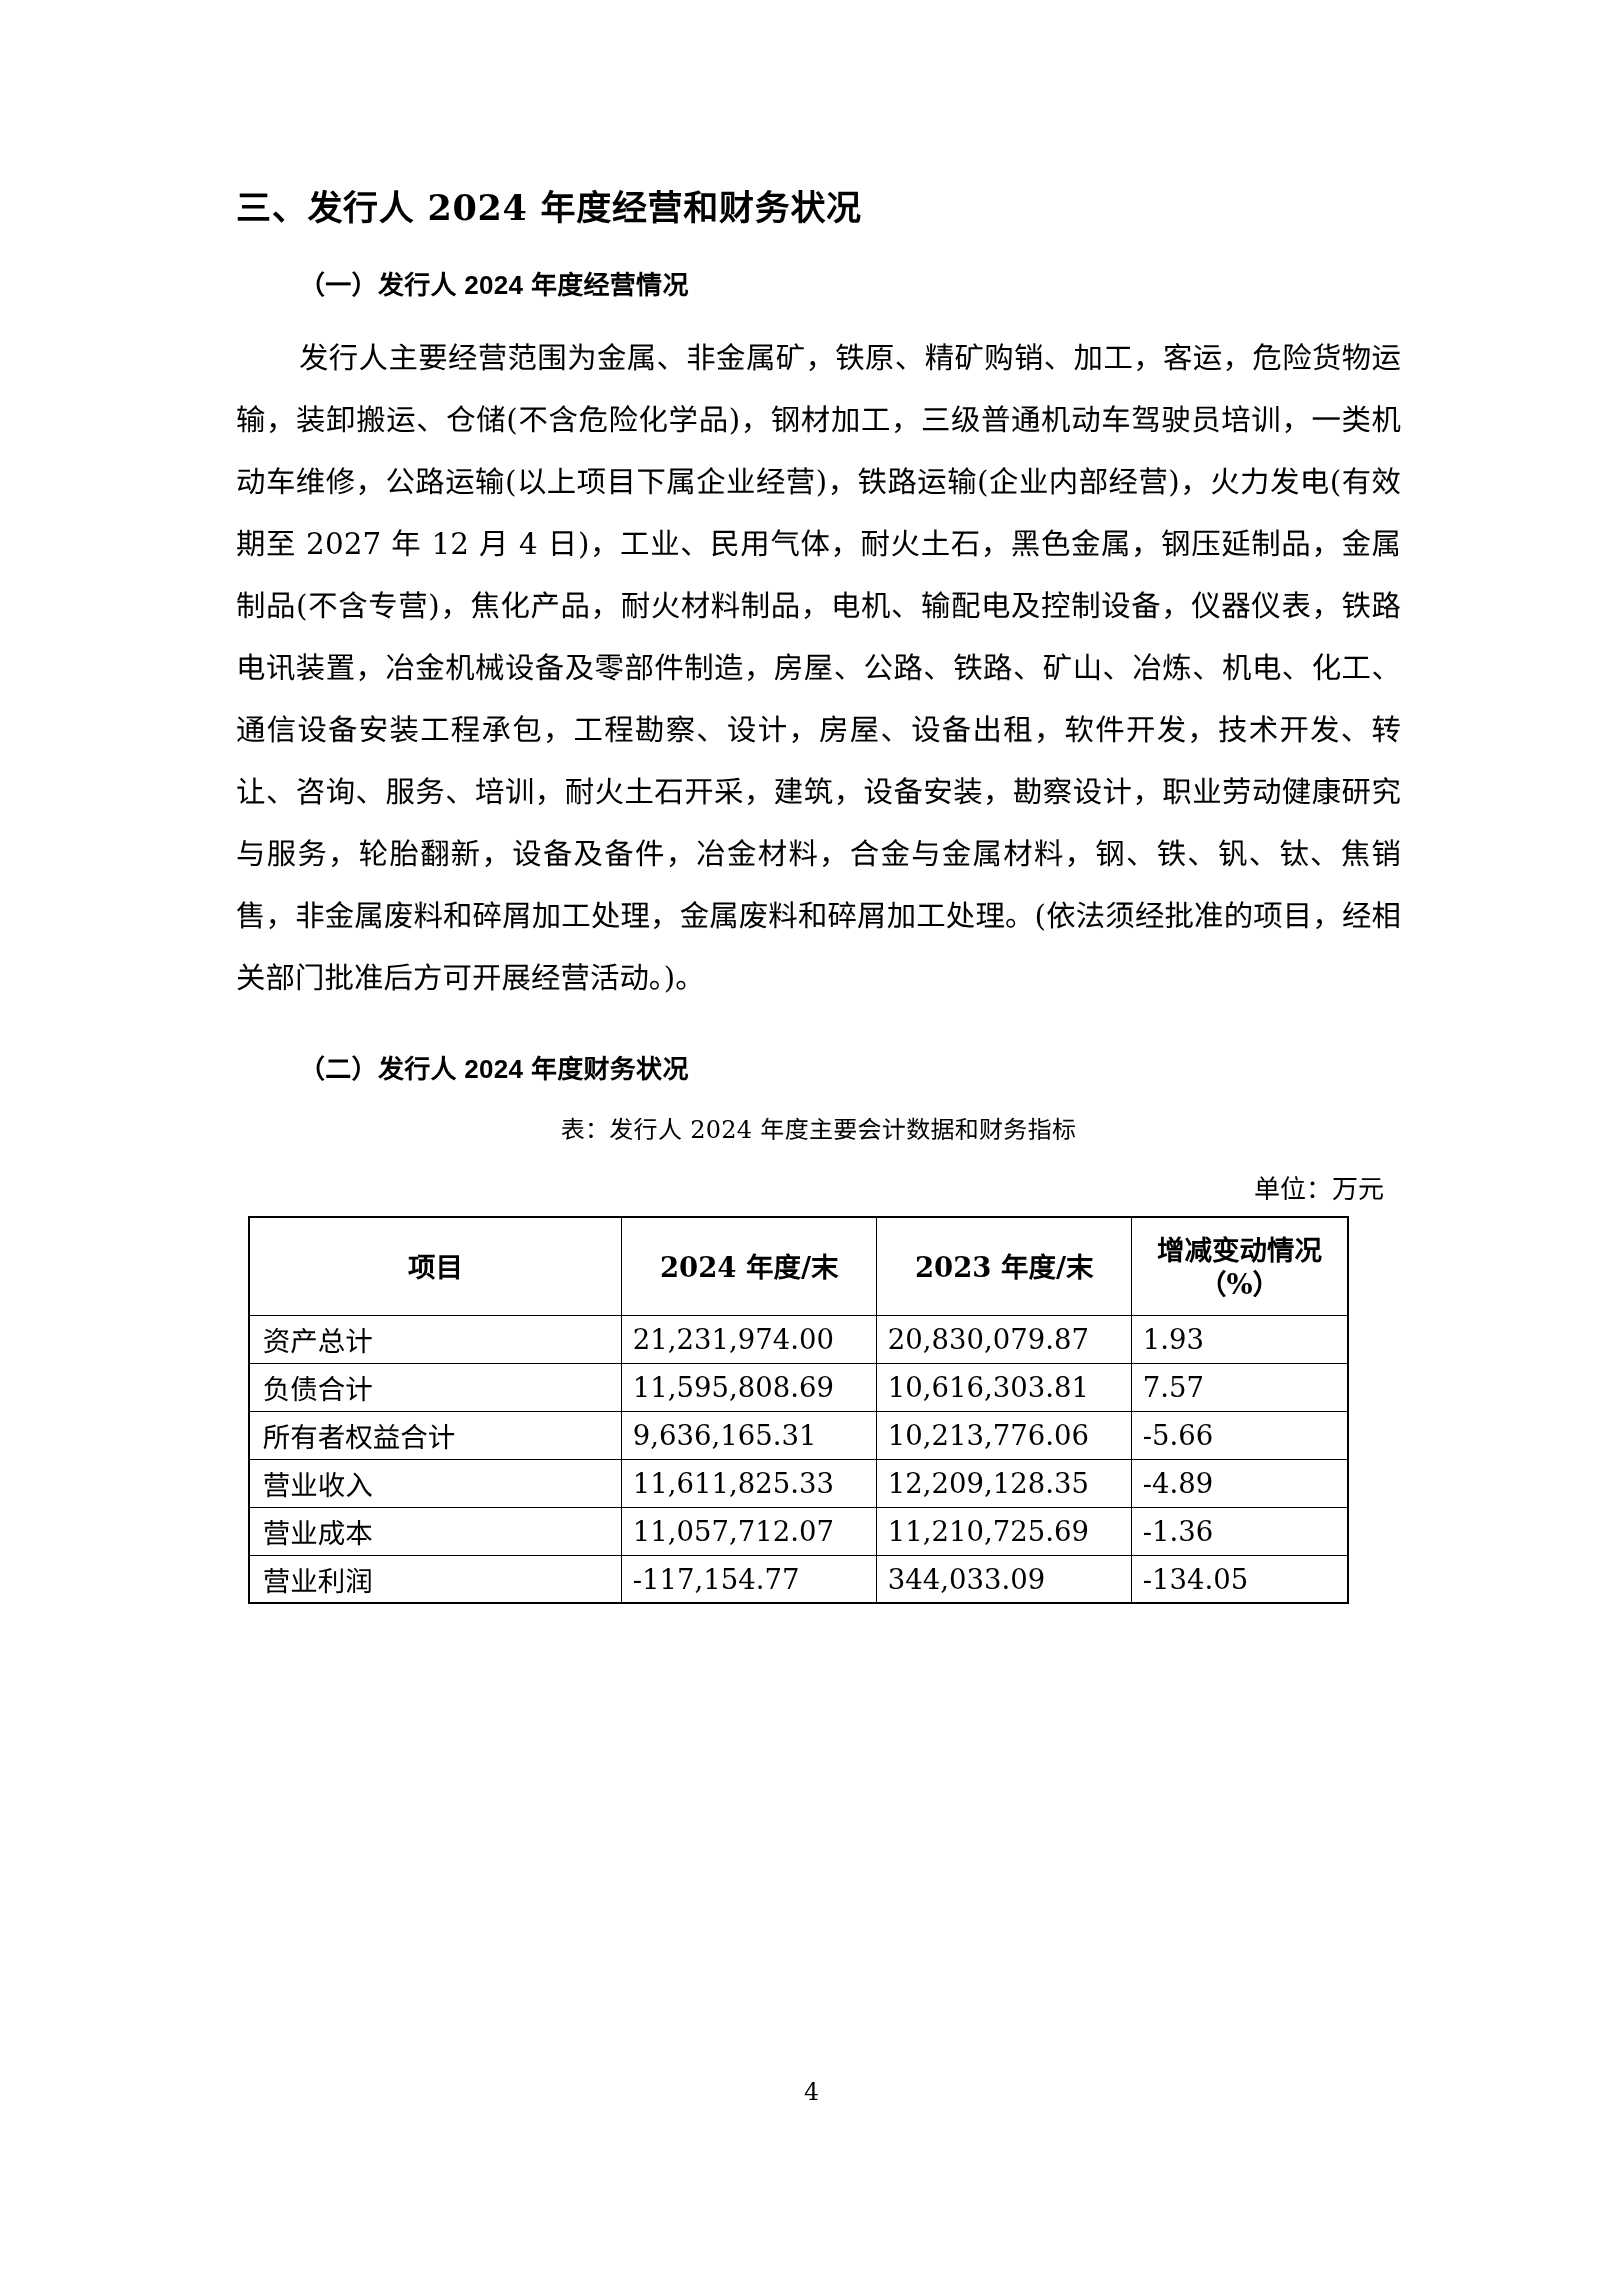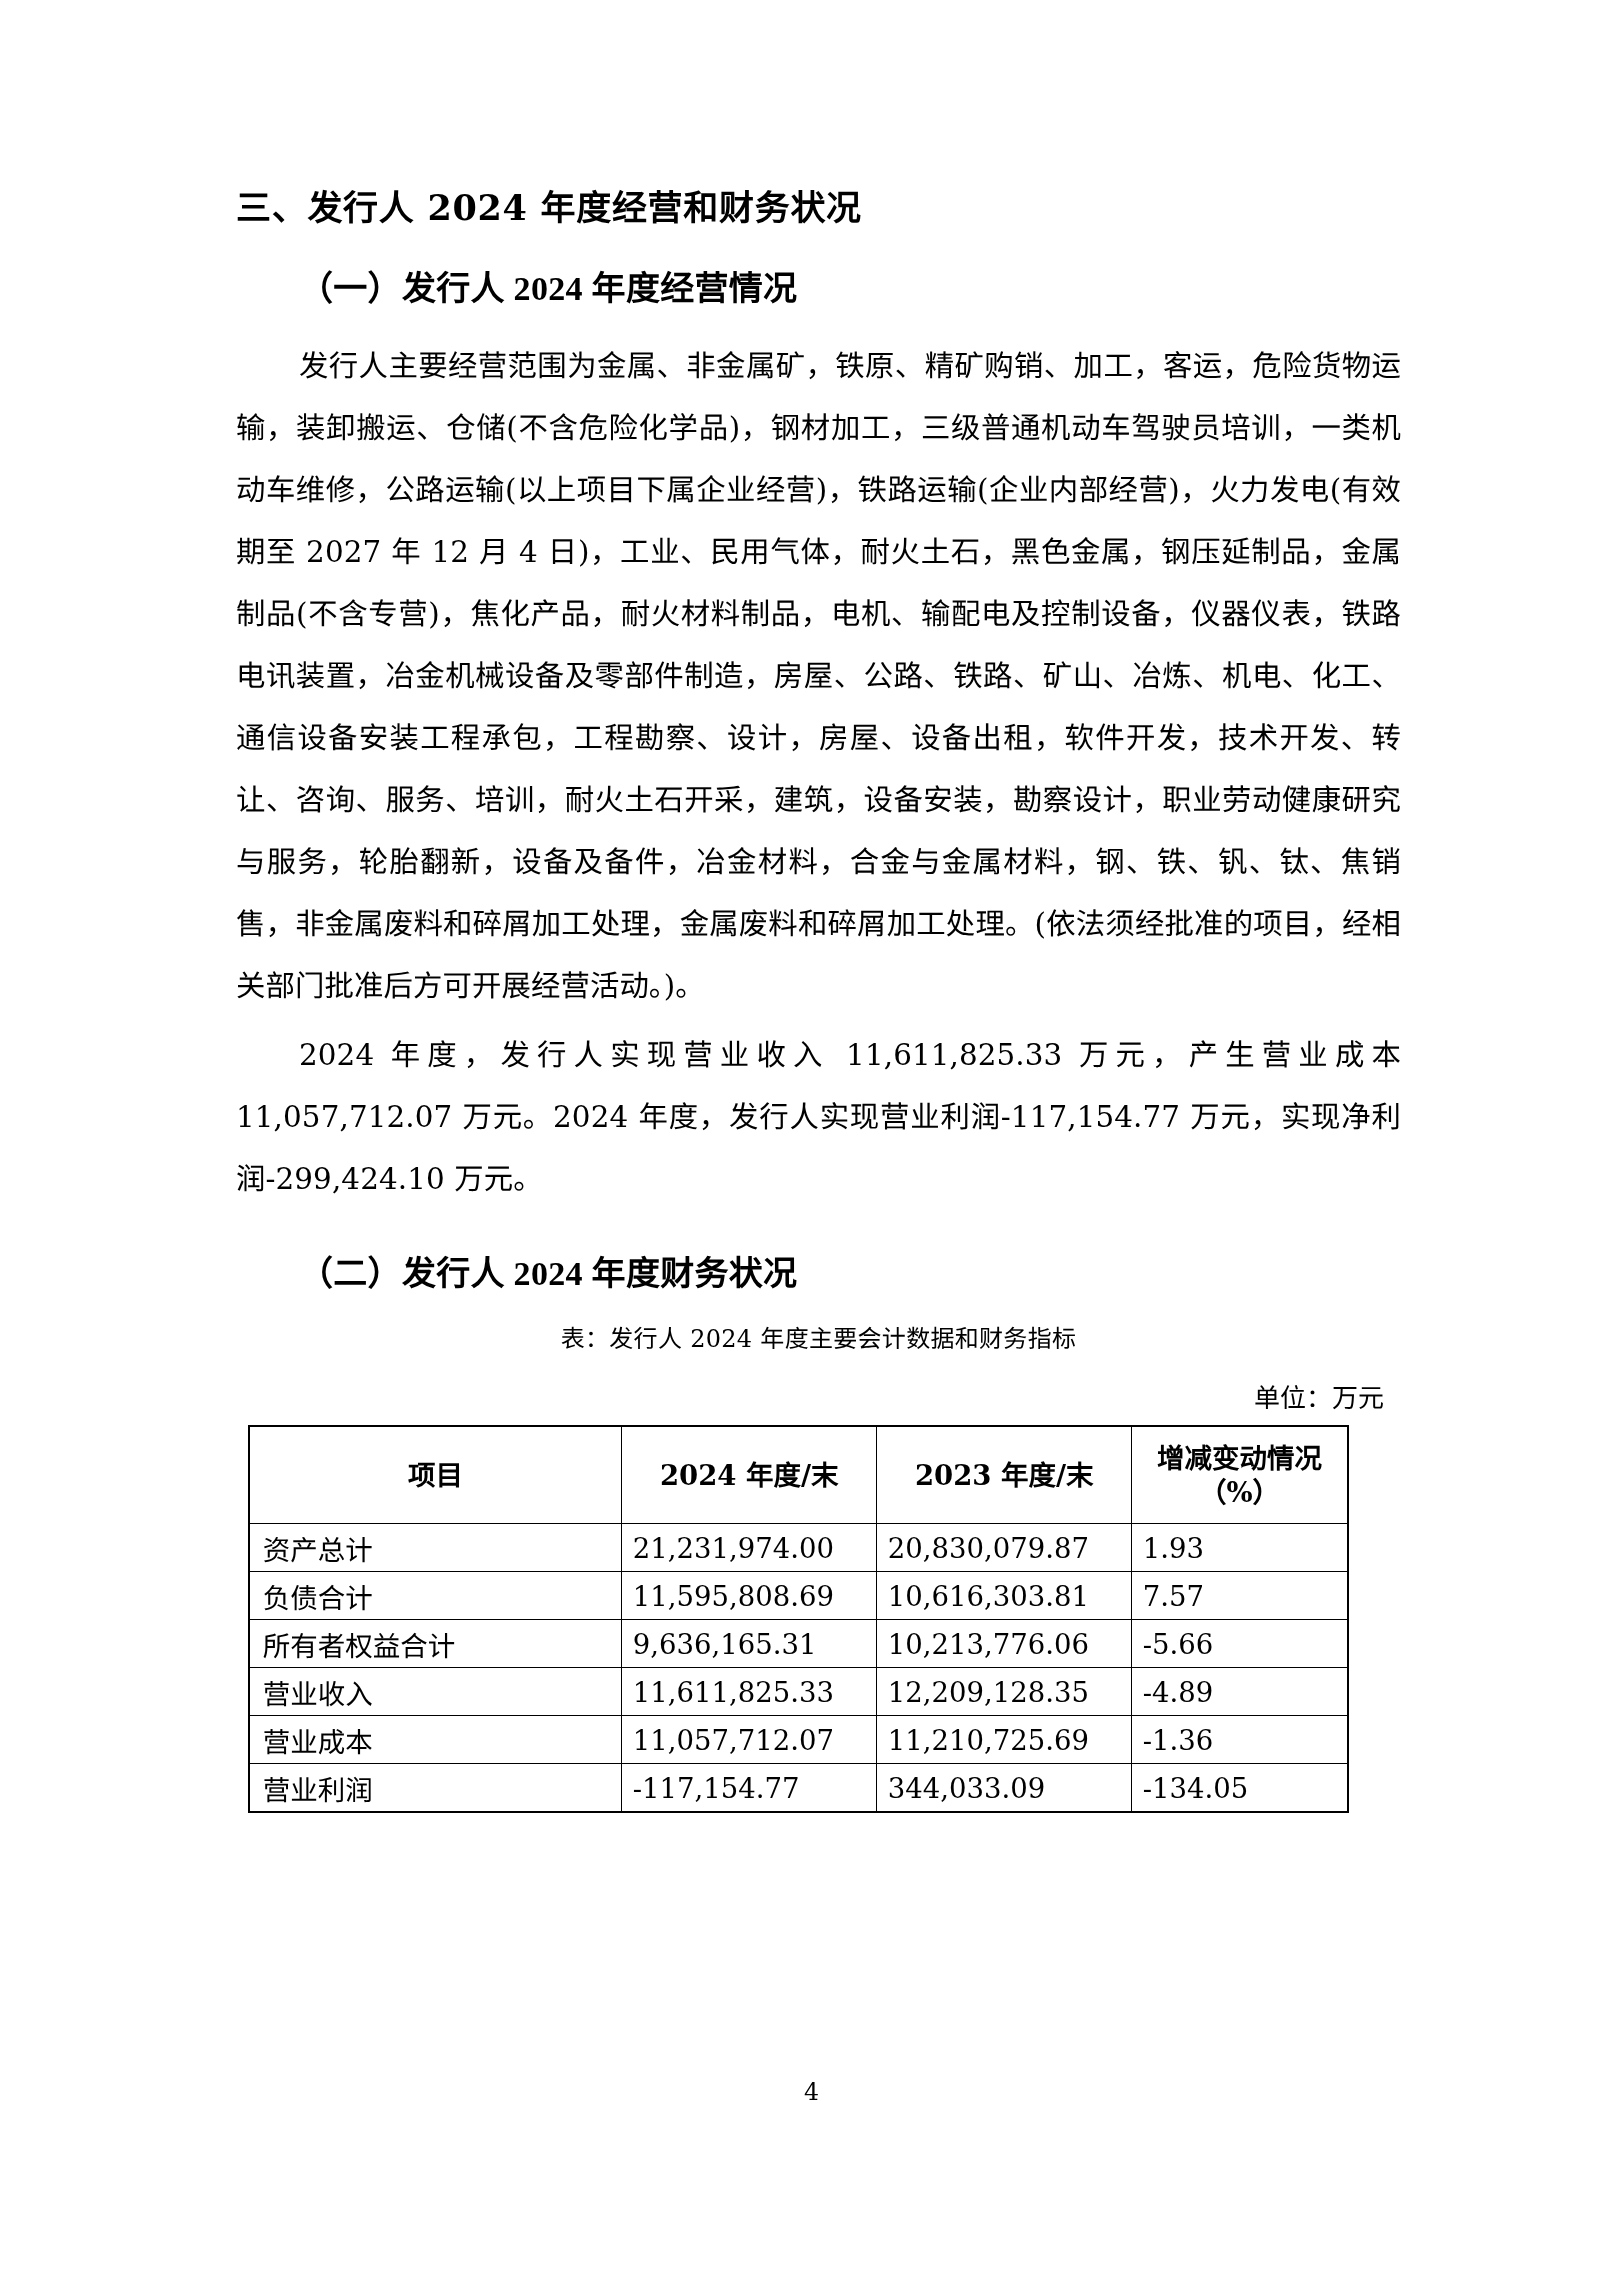--- a/index.html
+++ b/index.html
@@ -30,23 +30,23 @@
     font-family: "DejaVu Serif", "Liberation Serif", serif;
     font-weight: bold;
     font-size: 35px;
     line-height: 1;
     margin: 0 0 0 0;
     letter-spacing: 0.7px;
     white-space: nowrap;
   }
 
   h2.sub-title {
-    font-family: Liberation Serif, serif;
+    font-family: Liberation Sans, sans-serif;
     font-weight: bold;
-    font-size: 34px;
+    font-size: 26px;
     line-height: 1;
     margin: 47px 0 0 63px;
     letter-spacing: 0.3px;
     white-space: nowrap;
   }
 
   p.body-text {
     font-family: "DejaVu Serif", "Liberation Serif", serif;
     font-size: 29.4px;
     line-height: 62px;
@@ -130,21 +130,20 @@
 
 <div class="page">
   <div class="content">
 
     <h1 class="section-title">三、发行人 2024 年度经营和财务状况</h1>
 
     <h2 class="sub-title">（一）发行人 2024 年度经营情况</h2>
 
     <p class="body-text">发行人主要经营范围为金属、非金属矿，铁原、精矿购销、加工，客运，危险货物运输，装卸搬运、仓储(不含危险化学品)，钢材加工，三级普通机动车驾驶员培训，一类机动车维修，公路运输(以上项目下属企业经营)，铁路运输(企业内部经营)，火力发电(有效期至 2027 年 12 月 4 日)，工业、民用气体，耐火土石，黑色金属，钢压延制品，金属制品(不含专营)，焦化产品，耐火材料制品，电机、输配电及控制设备，仪器仪表，铁路电讯装置，冶金机械设备及零部件制造，房屋、公路、铁路、矿山、冶炼、机电、化工、通信设备安装工程承包，工程勘察、设计，房屋、设备出租，软件开发，技术开发、转让、咨询、服务、培训，耐火土石开采，建筑，设备安装，勘察设计，职业劳动健康研究与服务，轮胎翻新，设备及备件，冶金材料，合金与金属材料，钢、铁、钒、钛、焦销售，非金属废料和碎屑加工处理，金属废料和碎屑加工处理。(依法须经批准的项目，经相关部门批准后方可开展经营活动。)。</p>
 
-    <p class="body-text tight">2024 年度，发行人实现营业收入 11,611,825.33 万元，产生营业成本 11,057,712.07 万元。2024 年度，发行人实现营业利润-117,154.77 万元，实现净利润-299,424.10 万元。</p>
 
     <h2 class="sub-title">（二）发行人 2024 年度财务状况</h2>
 
     <h3 class="table-caption">表：发行人 2024 年度主要会计数据和财务指标</h3>
 
     <div class="unit-label">单位：万元</div>
 
     <table class="fin-table">
       <colgroup>
         <col class="c-item">

